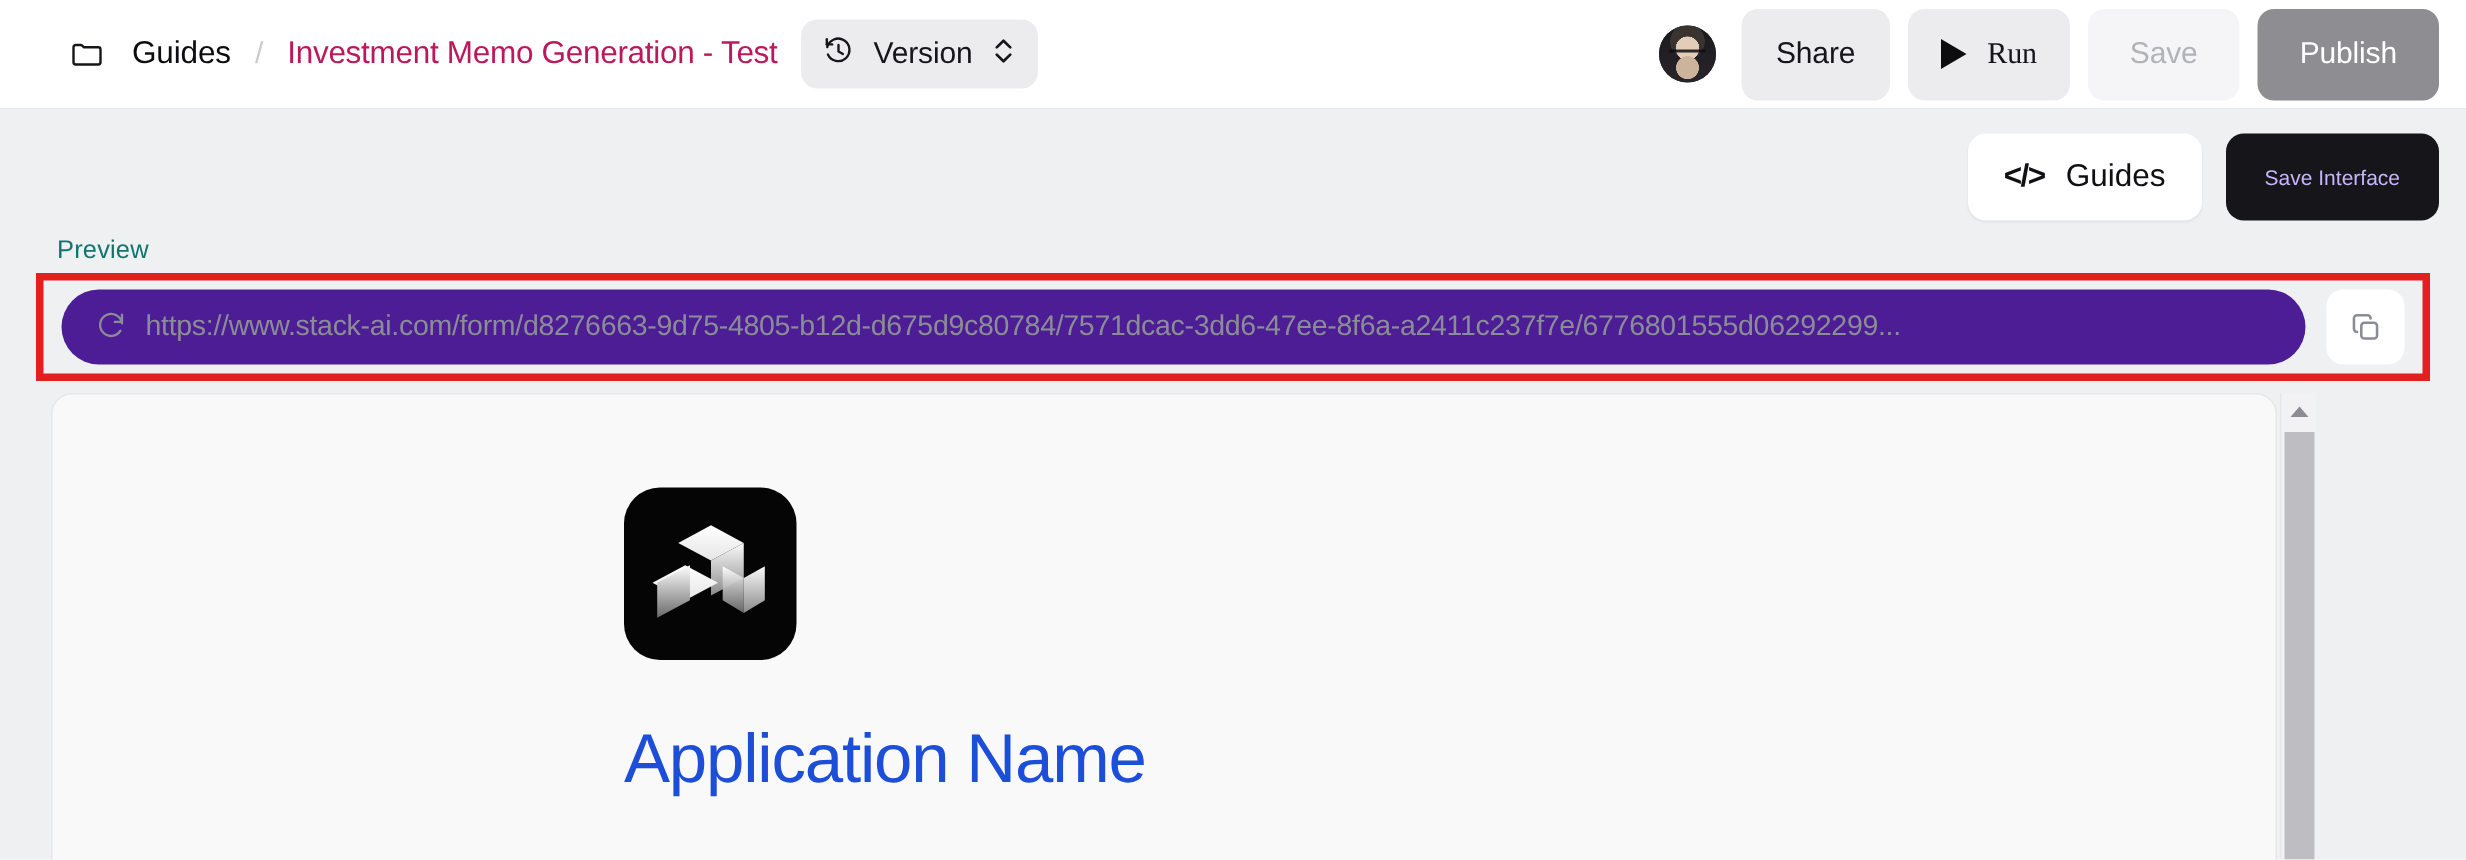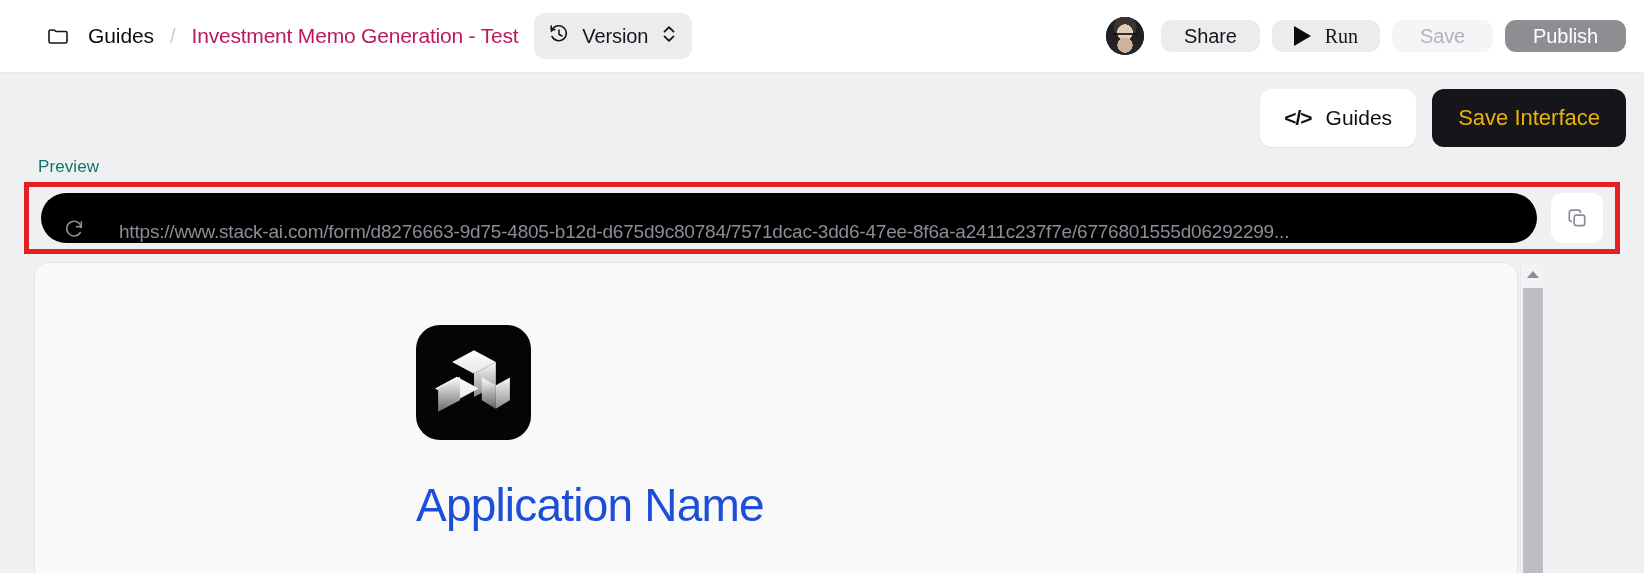--- a/index.html
+++ b/index.html
@@ -104,21 +104,21 @@
   }
   .avatar .glasses {
     position: absolute;
     top: 16px; left: 7px; right: 7px;
     height: 7px;
     border-top: 2px solid #0c0c0e;
     opacity: .85;
   }
 
   .btn {
-    height: 32px;
+    height: 61px;
     border-radius: 11px;
     display: flex;
     align-items: center;
     justify-content: center;
     font-size: 20px;
     letter-spacing: -0.1px;
     cursor: pointer;
     border: none;
     font-family: "Liberation Sans", sans-serif;
   }
@@ -162,26 +162,26 @@
     font-size: 21px;
     font-family: "Liberation Sans", sans-serif;
     font-weight: bold;
     color: #101014;
     letter-spacing: -1px;
   }
 
   .btn-save-interface {
     height: 58px;
     background: #16161a;
-    color: #eab308;
+    color: #c4b5fd;
     border-radius: 12px;
     display: flex;
     align-items: center;
     padding: 0 26px;
-    font-size: 22px;
+    font-size: 14px;
     cursor: pointer;
   }
 
   
   .preview-label {
     position: absolute;
     left: 38px;
     top: 157px;
     font-size: 17px;
     color: #0f766e;
@@ -204,26 +204,26 @@
     inset: 0;
     display: flex;
     align-items: center;
     padding: 0 12px;
     gap: 14px;
   }
 
   .url-field {
     flex: 1;
     height: 50px;
-    background: #000000;
+    background: #4c1d95;
     border-radius: 25px;
     display: flex;
-    align-items: flex-end;
+    align-items: center;
     padding: 0 22px;
-    gap: 34px;
+    gap: 12px;
     overflow: hidden;
     cursor: text;
   }
 
   .url-text {
     font-size: 19px;
     color: #8b8d96;
     white-space: nowrap;
     overflow: hidden;
     text-overflow: ellipsis;

